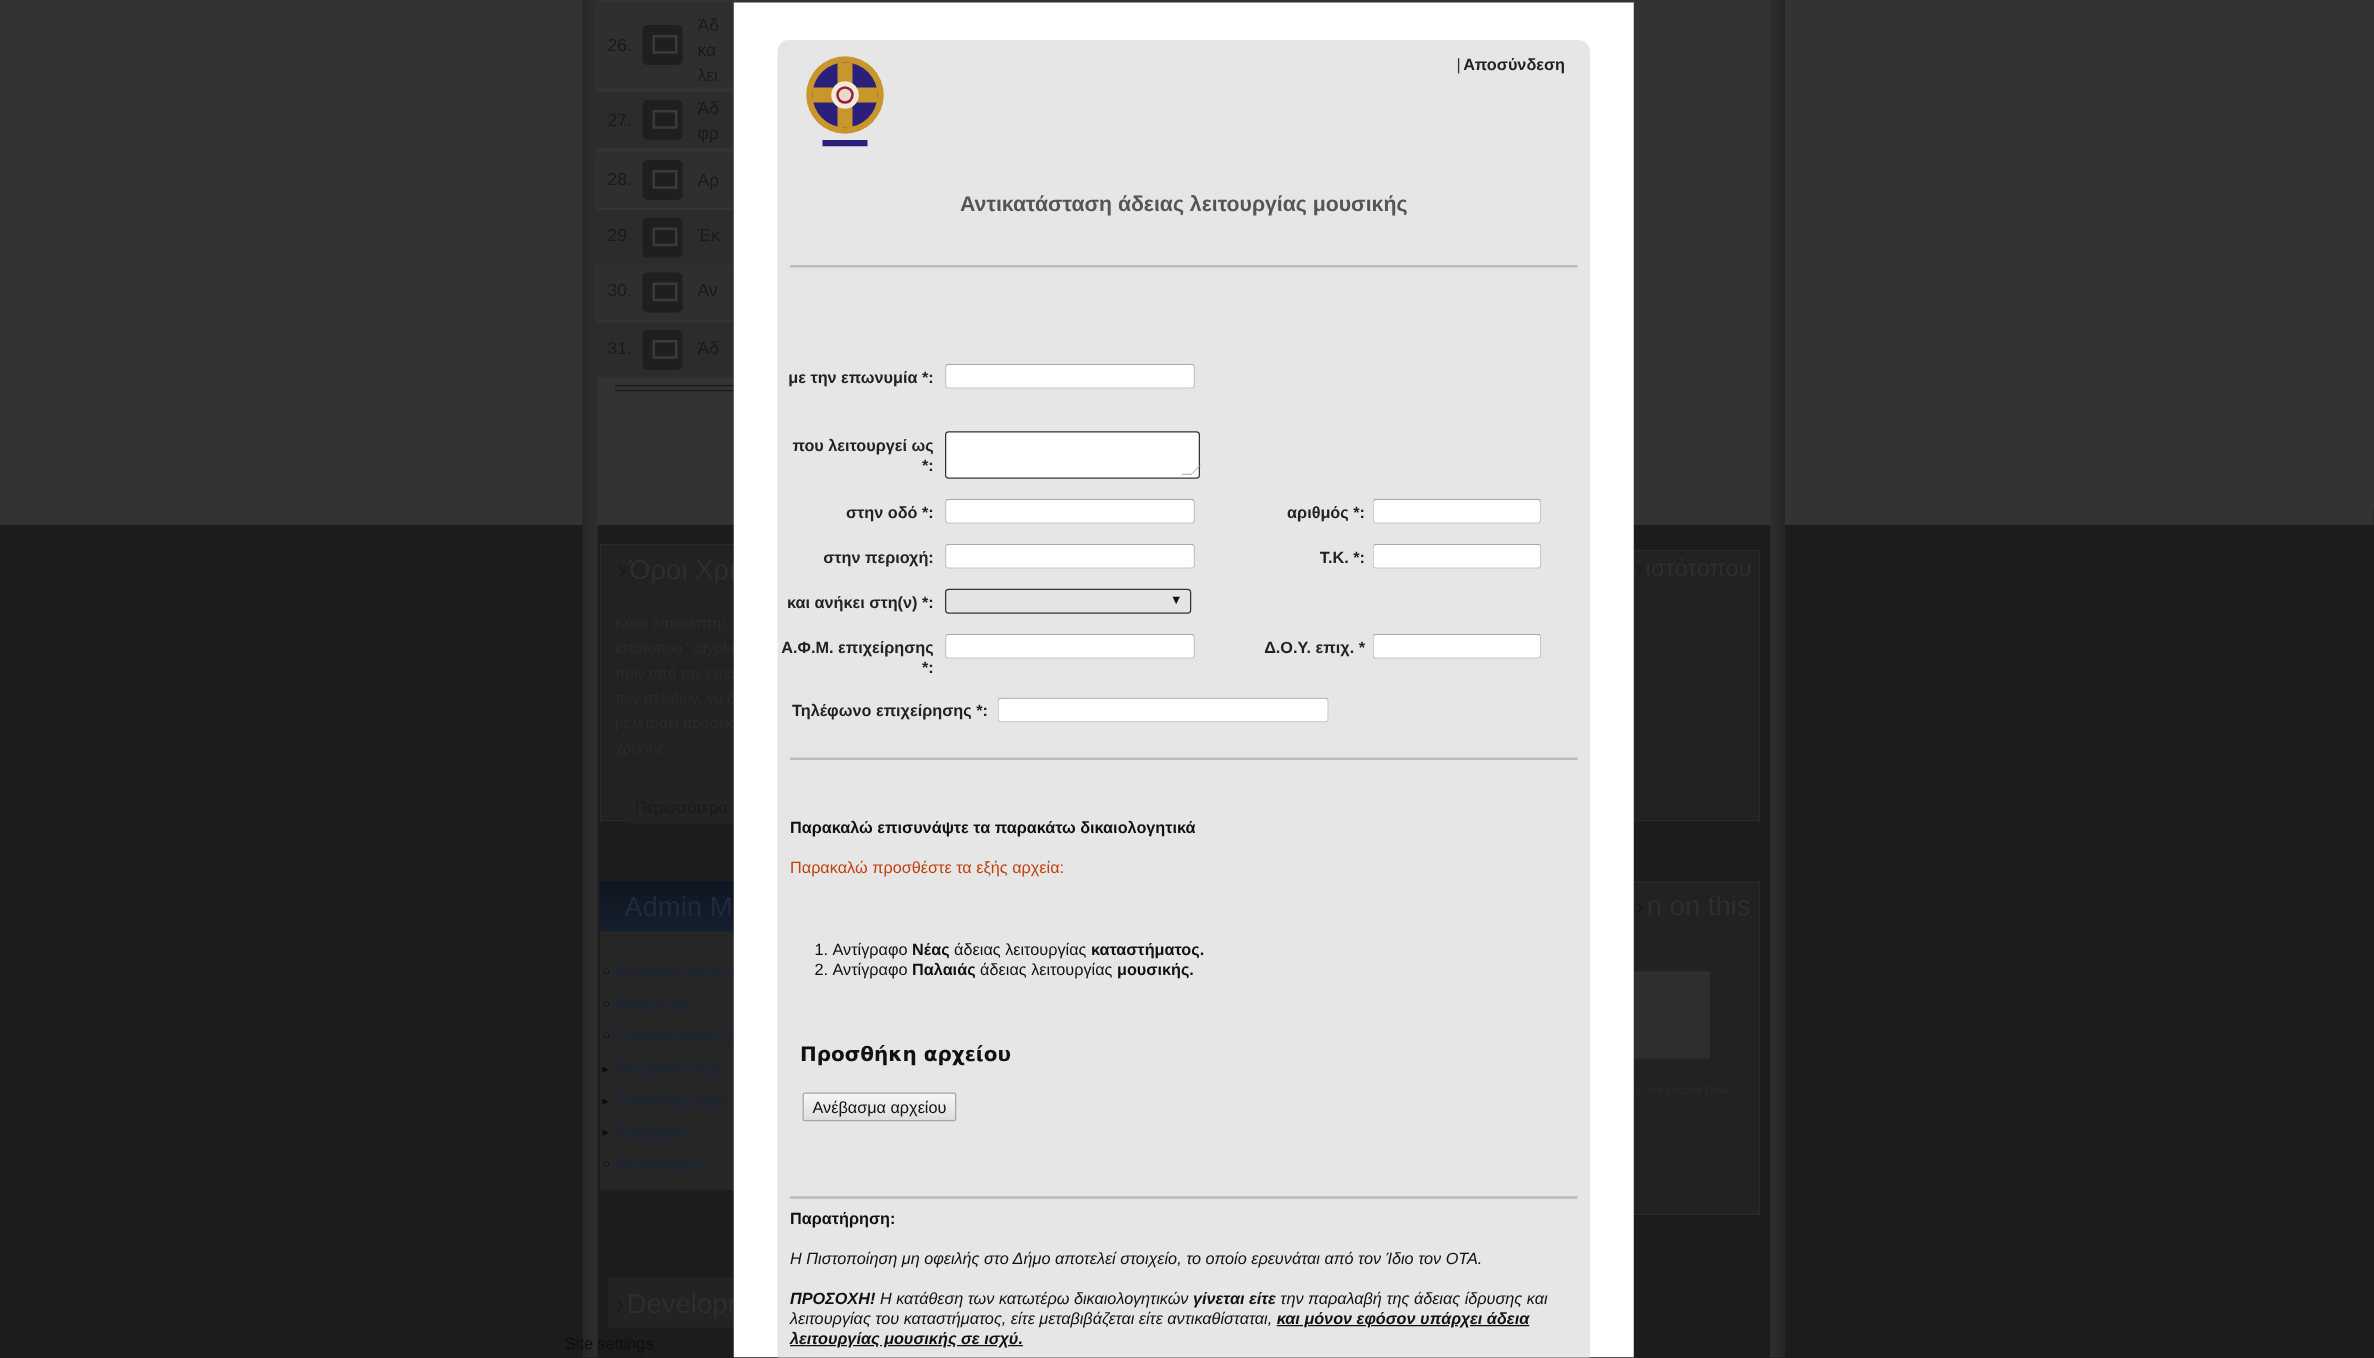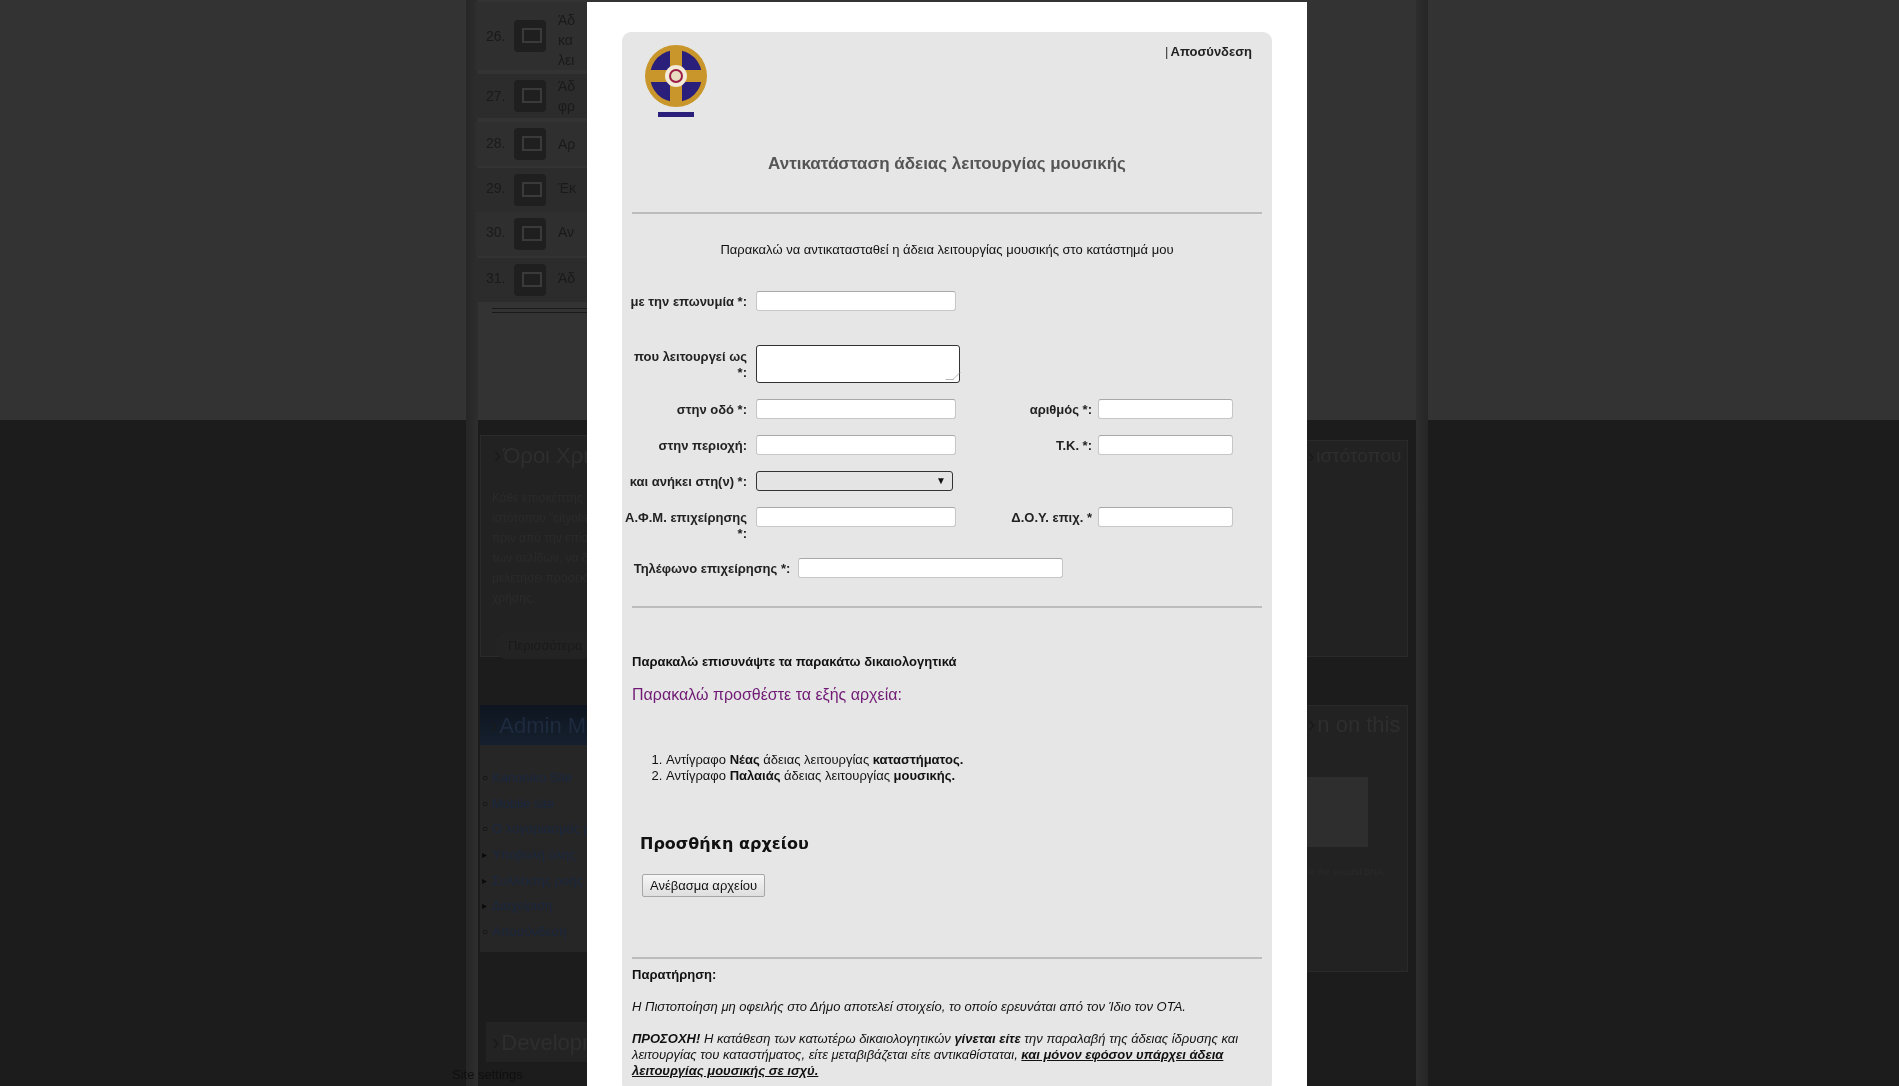--- a/index.html
+++ b/index.html
@@ -38,21 +38,21 @@
   .hr{position:absolute;left:10px;width:630px;height:0;border-top:2px solid #bcbcbc;}
   .intro{position:absolute;left:0;width:650px;top:210px;text-align:center;font-size:13px;color:#111;}
   .lbl{position:absolute;font-size:13px;font-weight:bold;color:#222;text-align:right;line-height:16px;}
   .inp{position:absolute;height:20px;background:#fff;border:1px solid #c6c6c6;border-top-color:#a8a8a8;border-radius:3px;box-sizing:border-box;}
   .ta{position:absolute;background:#fff;border:1px solid #333;border-radius:3px;box-sizing:border-box;}
   .ta-grip{position:absolute;right:2px;bottom:2px;width:7px;height:7px;border-right:1px solid #888;border-bottom:1px solid #888;transform:skewX(-45deg);opacity:.6}
   .sel{position:absolute;height:20px;background:#e4e4e4;border:1px solid #333;border-radius:3px;box-sizing:border-box;}
   .sel-arrow{position:absolute;right:6px;top:3px;font-size:10px;color:#111;}
   .note{position:absolute;left:392px;top:247px;width:250px;font-size:13px;font-style:italic;color:#222;line-height:16px;text-align:justify;}
   .h-bold{position:absolute;font-size:13px;font-weight:bold;color:#111;}
-  .txt{position:absolute;font-size:16px;color:#701a75;}
+  .txt{position:absolute;font-size:13px;color:#c2410c;}
   .olist{position:absolute;left:30px;top:720px;margin:0;padding-left:14px;font-size:13px;color:#111;line-height:16px;}
   .h-add{position:absolute;left:18px;top:802px;font-size:16px;font-weight:bold;color:#111;font-family:"DejaVu Sans",sans-serif;}
   .upload-btn{position:absolute;left:20px;top:842px;height:23px;padding:0 7px;font-size:13px;color:#111;background:linear-gradient(#f6f6f6,#dedede);border:1px solid #a6a6a6;border-radius:2px;font-family:"Liberation Sans",sans-serif;}
   .para{position:absolute;left:10px;width:630px;font-size:13px;color:#111;line-height:16px;font-style:italic;}
   .para b{font-weight:bold;}
   .para u{font-weight:bold;}
 </style>
 </head>
 <body>
 
@@ -108,21 +108,21 @@
 των σελίδων, να δ
 μελετήσει προσεκτ
 χρήσης.</div>
   <div class="more-btn" style="left:28px;top:632px;">Περισσότερα</div>
 
   <div class="admin-head">
     <span class="block-title" style="left:10px;top:8px;color:#1e2b3f">Admin Menu</span>
   </div>
   <div class="admin-list">
     <span class="admin-bullet" style="top:27px">○</span>
-    <span class="admin-item" style="top:25px">Kanoniko Site</span>
+    <span class="admin-item" style="top:25px">Kanoniko Admin</span>
     <span class="admin-bullet" style="top:53px">○</span>
     <span class="admin-item" style="top:51px">Mobile site</span>
     <span class="admin-bullet" style="top:78px">○</span>
     <span class="admin-item" style="top:76px">Ο λογαριασμός μου</span>
     <span class="admin-bullet" style="top:104px">▸</span>
     <span class="admin-item" style="top:102px">Υποβολή ύλης</span>
     <span class="admin-bullet" style="top:130px">▸</span>
     <span class="admin-item" style="top:128px">Συλλέκτης ροής</span>
     <span class="admin-bullet" style="top:155px">▸</span>
     <span class="admin-item" style="top:153px">Διαχείριση</span>
@@ -156,21 +156,20 @@
       <circle cx="34" cy="34" r="5" fill="#e8dcc3"></circle>
       <rect x="16" y="70" width="36" height="5" fill="#2a1f7a"></rect>
     </svg>
 
     <div class="logout">
       <span class="sep">|</span><span>Αποσύνδεση</span>
     </div>
 
     <div class="title">Αντικατάσταση άδειας λειτουργίας μουσικής</div>
     <div class="hr" style="top:180px"></div>
-    <div class="intro">Παρακαλώ να αντικατασταθεί η άδεια λειτουργίας μουσικής στο κατάστημά μου</div>
 
     <div class="lbl" style="left:0;width:125px;top:262px">με την επωνυμία *:</div>
     <div class="inp" style="left:134px;top:259px;width:200px"></div>
 
     <div class="lbl" style="left:0;width:125px;top:317px">που λειτουργεί ως *:</div>
     <div class="ta" style="left:134px;top:313px;width:204px;height:38px">
         <span class="ta-grip"></span>
       </div>
 
     <div class="lbl" style="left:0;width:125px;top:370px">στην οδό *:</div>

